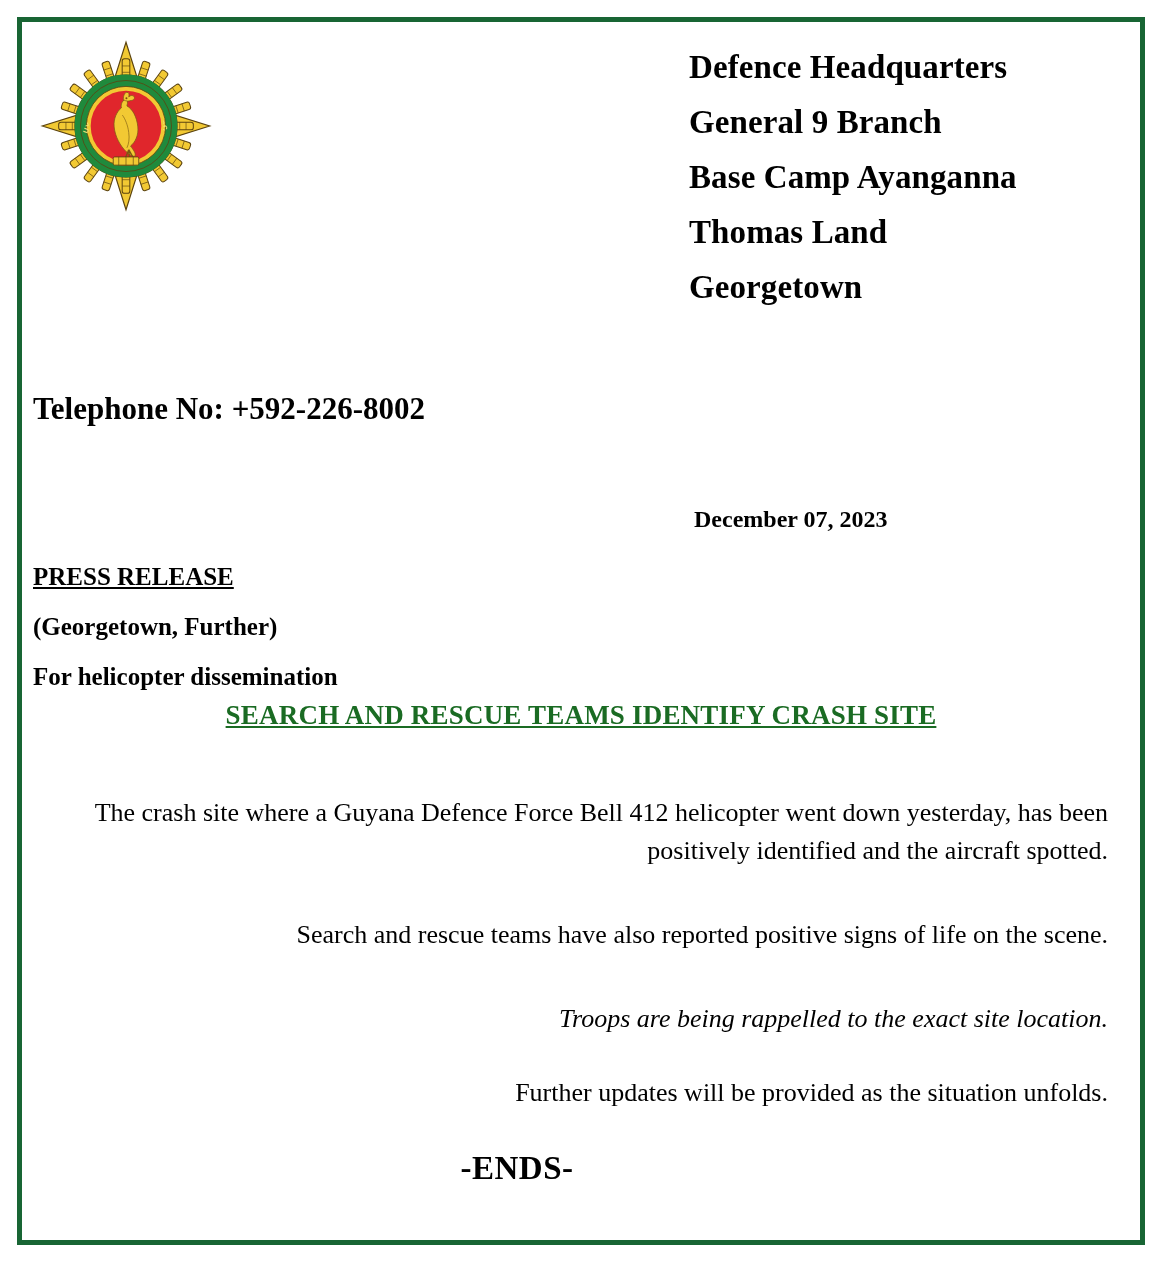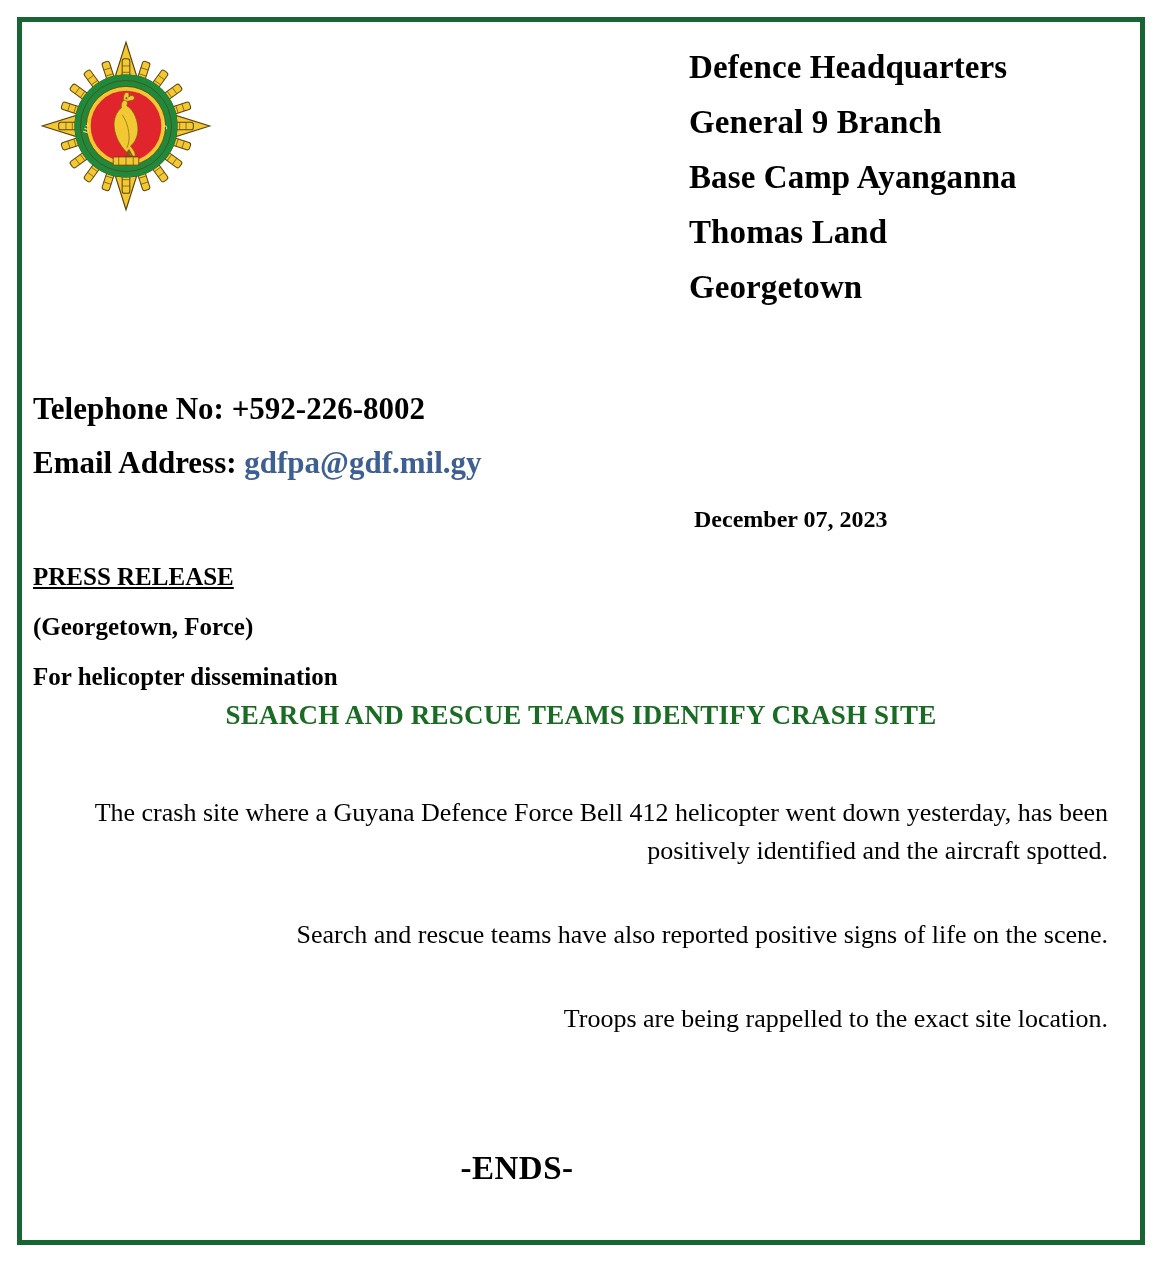--- a/index.html
+++ b/index.html
@@ -122,37 +122,38 @@
     position: absolute;
     left: 0;
     top: 678px;
     width: 1118px;
     text-align: center;
   }
   #headline-text {
     font-size: 27px;
     font-weight: bold;
     color: #1a6b23;
+    text-decoration: underline;
     letter-spacing: 0.2px;
   }
 
   
   #body-block {
     position: absolute;
     left: 11px;
     top: 772px;
     width: 1075px;
   }
   .body-paragraph {
     font-size: 26px;
     line-height: 38px;
     margin: 0 0 46px 0;
     text-align: right;
   }
-  .body-paragraph.tight { margin-bottom: 36px; }
+  .body-paragraph.tight { margin-bottom: 36px; font-style: italic; }
 
   
   #ends-block {
     position: absolute;
     left: 0;
     top: 1128px;
     width: 990px;
     text-align: center;
   }
   #ends-text {
@@ -265,44 +266,41 @@
         <div class="address-line">Thomas Land</div>
         <div class="address-line">Georgetown</div>
       </div>
     </div>
 
     <div id="contact-block">
       <div class="contact-line">
         <span>Telephone No:</span>
         <span>+592-226-8002</span>
       </div>
-      <div class="contact-line">
-        <span>Email Address:</span>
-        <a id="email-link" href="#">gdfpa@gdf.mil.gy</a>
-      </div>
     </div>
 
     <div id="release-date">December 07, 2023</div>
 
     <div id="release-meta">
       <div class="meta-line">
         <span id="press-release-label">PRESS RELEASE</span>
       </div>
-      <div class="meta-line">(Georgetown, Force)</div>
+      <div class="meta-line">(Georgetown, Further)</div>
       <div class="meta-line">For helicopter dissemination</div>
     </div>
 
     <div id="headline">
       <span id="headline-text">SEARCH AND RESCUE TEAMS IDENTIFY CRASH SITE</span>
     </div>
 
     <div id="body-block">
       <p class="body-paragraph">The crash site where a Guyana Defence Force Bell 412 helicopter went down yesterday, has been positively identified and the aircraft spotted.</p>
       <p class="body-paragraph">Search and rescue teams have also reported positive signs of life on the scene.</p>
       <p class="body-paragraph tight">Troops are being rappelled to the exact site location.</p>
+      <p class="body-paragraph">Further updates will be provided as the situation unfolds.</p>
     </div>
 
     <div id="ends-block">
       <span id="ends-text">-ENDS-</span>
     </div>
 
   </div>
 </div>
 
 </body></html>

